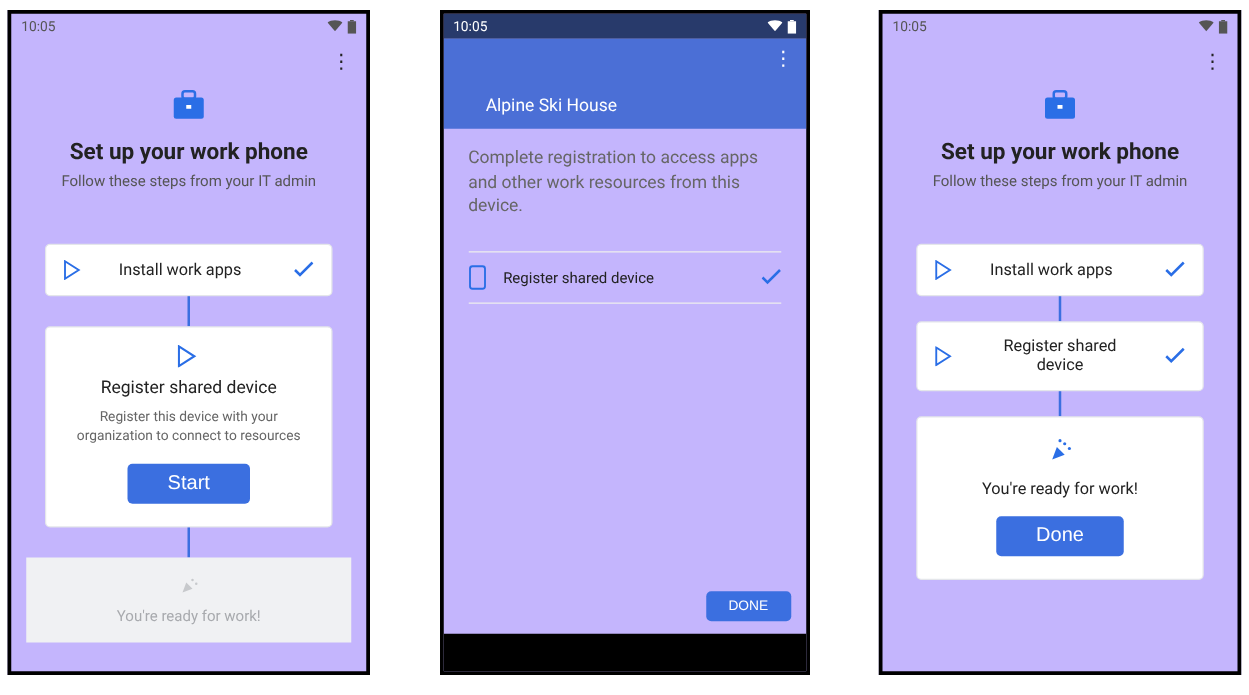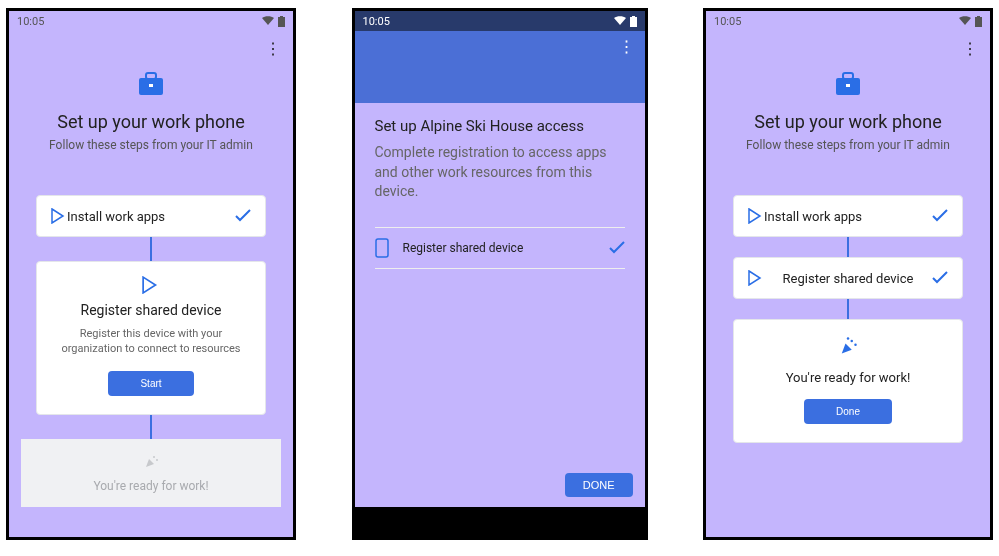--- a/index.html
+++ b/index.html
@@ -57,43 +57,43 @@
 
   .stage {
     flex: 1;
     display: flex;
     flex-direction: column;
     align-items: center;
     padding: 10px 14px 14px;
   }
 
   .briefcase { margin-top: 30px; margin-bottom: 14px; }
-  .hdr { font-size: 18px; color: #222; text-align: center; }
+  .hdr { font-size: 18px; color: #222; text-align: center; font-weight: bold; }
   .sub { font-size: 12px; color: #555; text-align: center; margin-top: 6px; margin-bottom: 43px; }
 
   .card {
     width: 230px;
     border: 1px solid #e4e6ea;
     border-radius: 4px;
     padding: 12px 14px;
     background: #fff;
   }
-  .card.row { display: flex; align-items: center; gap: 0; }
+  .card.row { display: flex; align-items: center; gap: 28px; }
   .card.row .label { flex: 1; font-size: 13px; color: #222; text-align: left; }
   .check { color: #2a6ee6; }
 
   .card.big { text-align: center; padding: 14px 16px 18px; }
   .card.big .title2 { font-size: 14px; color: #222; margin-top: 8px; margin-bottom: 8px; }
   .card.big .desc { font-size: 11px; color: #666; line-height: 1.4; padding: 0 6px; margin-bottom: 14px; }
 
   .btn {
     display: inline-block;
     background: #3b6fe0;
     color: #fff;
-    font-size: 10px;
+    font-size: 16px;
     padding: 7px 32px;
     border-radius: 4px;
     border: none;
     cursor: pointer;
   }
   .btn.small { font-size: 11px; padding: 6px 18px; }
 
   .connector { width: 2px; height: 24px; background: #3b6fe0; }
   .connector.short { height: 20px; }
 
@@ -199,24 +199,24 @@
           <path d="M6 9L0 2C3 -0.5 9 -0.5 12 2Z" fill="#fff"></path>
         </svg>
       <svg width="7" height="11" viewBox="0 0 7 11">
           <rect x="0" y="1" width="7" height="10" fill="#fff"></rect>
           <rect x="2" y="0" width="3" height="1" fill="#fff"></rect>
         </svg>
     </span>
   </div>
   <div class="appbar">
     <span class="menu">⋮</span>
+    <div class="title">Alpine Ski House</div>
   </div>
 
   <div class="p2-content">
-    <div class="h">Set up Alpine Ski House access</div>
     <div class="s">Complete registration to access apps and other work resources from this device.</div>
     <div class="row2">
       <svg width="14" height="20" viewBox="0 0 14 20">
         <rect x="1" y="1" width="12" height="18" rx="2" fill="none" stroke="#2a6ee6" stroke-width="1.5"></rect>
       </svg>
       <span class="t">Register shared device</span>
       <svg class="check" width="16" height="14" viewBox="0 0 16 14">
           <path d="M1 7 L5 11 L15 1" fill="none" stroke="#2a6ee6" stroke-width="2"></path>
         </svg>
     </div>

